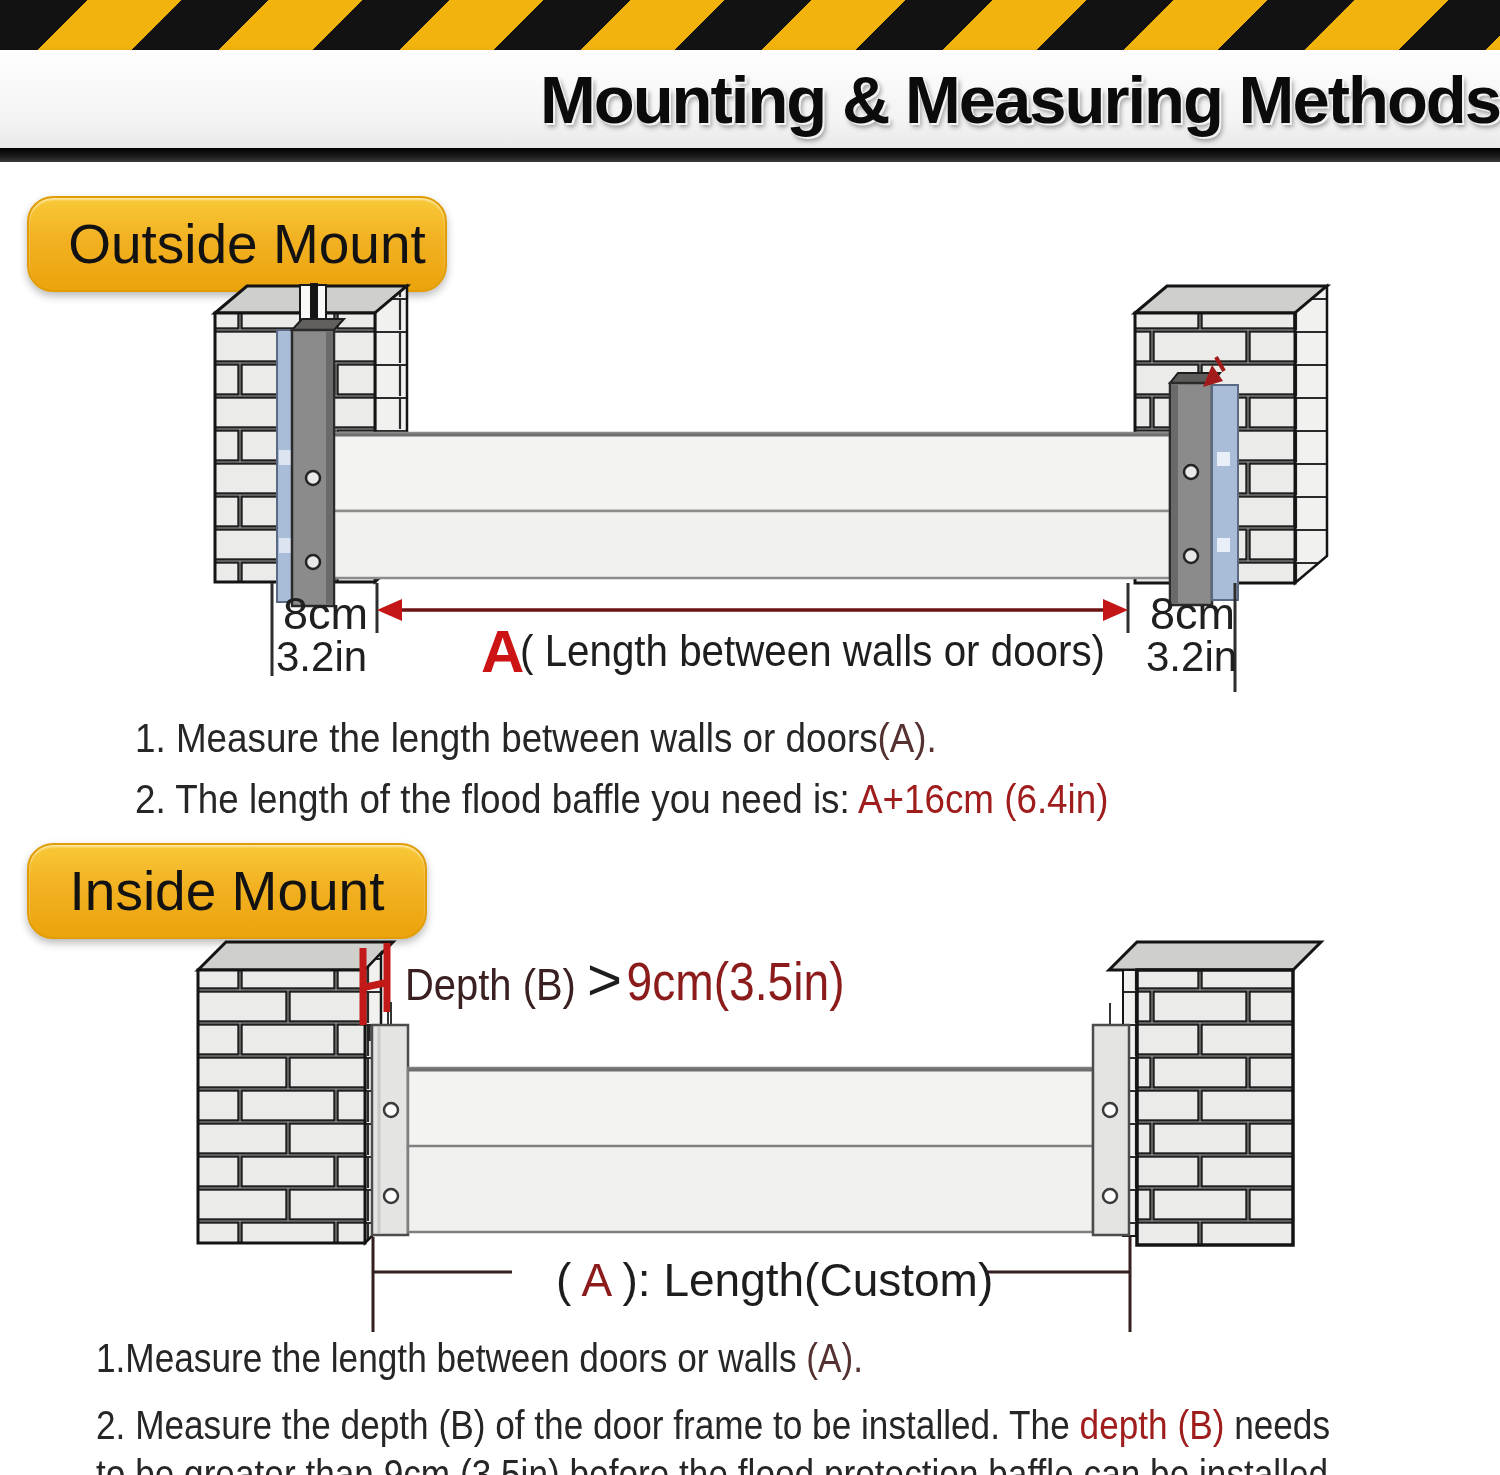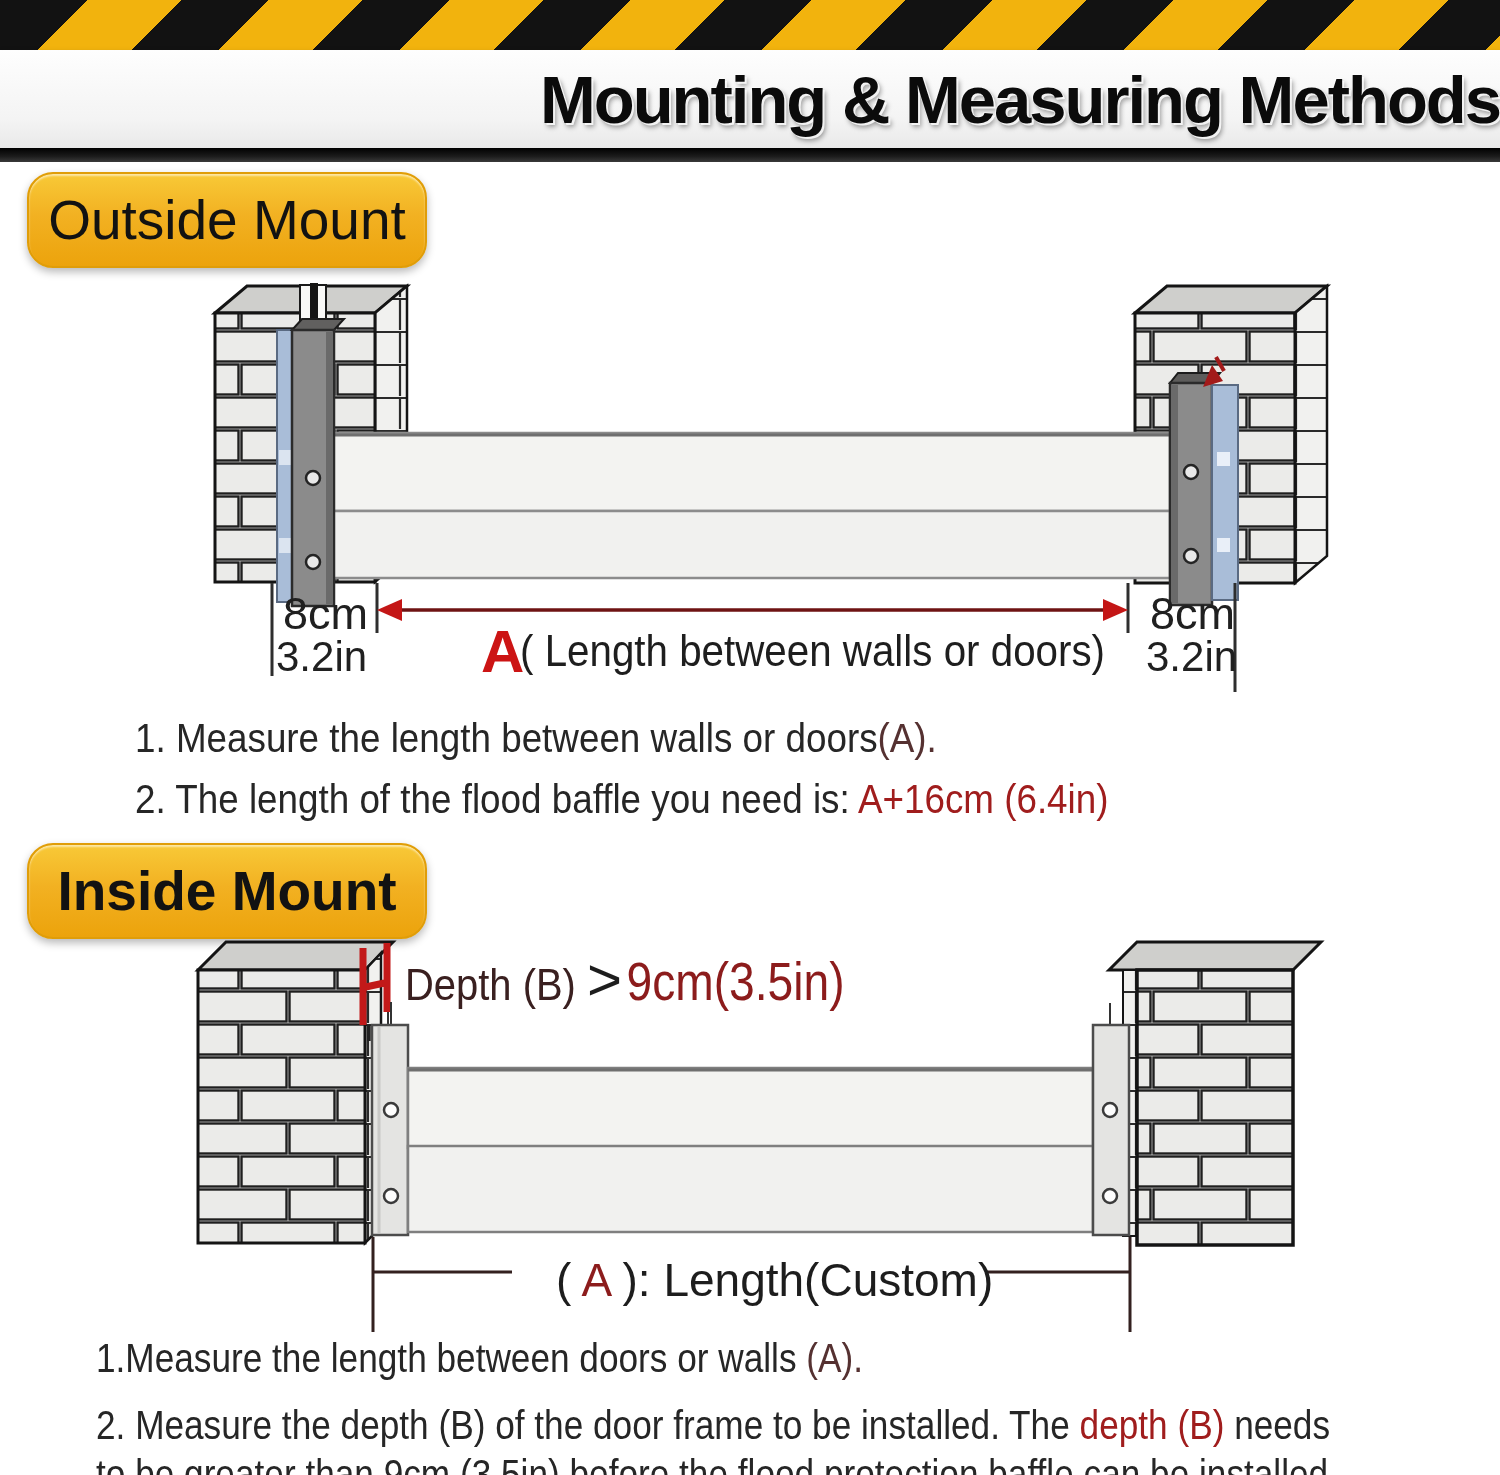--- a/index.html
+++ b/index.html
@@ -18,22 +18,22 @@
     text-shadow:2px 2px 0 rgba(255,255,255,.85),-1px -1px 0 rgba(255,255,255,.5),3px 4px 5px rgba(0,0,0,.38);}
   .title-bar{position:absolute;left:0;top:148px;width:1500px;height:14px;
     background:linear-gradient(180deg,#000 0%,#1c1c1c 60%,#3a3a3a 100%);}
 
   
   .badge{position:absolute;left:27px;width:396px;height:92px;border-radius:26px;
     background:linear-gradient(180deg,#f8c937 0%,#f2b122 45%,#eca30c 100%);
     border:2px solid #e09d08;display:flex;align-items:center;justify-content:center;
     box-shadow:0 4px 8px rgba(0,0,0,.28), inset 0 2px 2px rgba(255,255,255,.55);}
   .badge span{font-size:55px;color:#121212;}
-  #badge-outside{top:172px;}
-  #badge-inside{top:843px;font-weight:bold;}
+  #badge-outside{top:196px;padding-left:20px;}
+  #badge-inside{top:843px;}
 
   
   .diagram{position:absolute;left:0;width:1500px;}
   #outside-diagram{top:280px;height:425px;}
   #inside-diagram{top:935px;height:400px;}
   svg text{font-family:"Liberation Sans", sans-serif;}
 
   
   .steps{position:absolute;font-size:40px;color:#262626;line-height:1.22;
     transform-origin:0 0;white-space:nowrap;}

